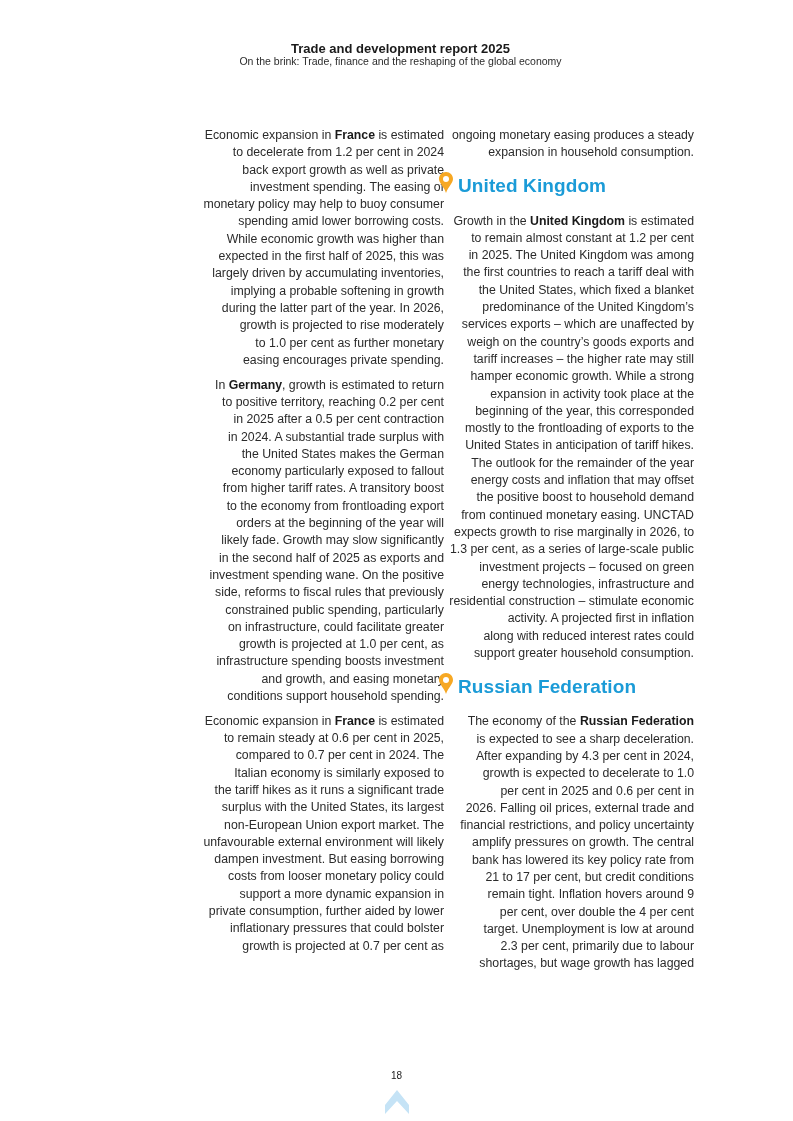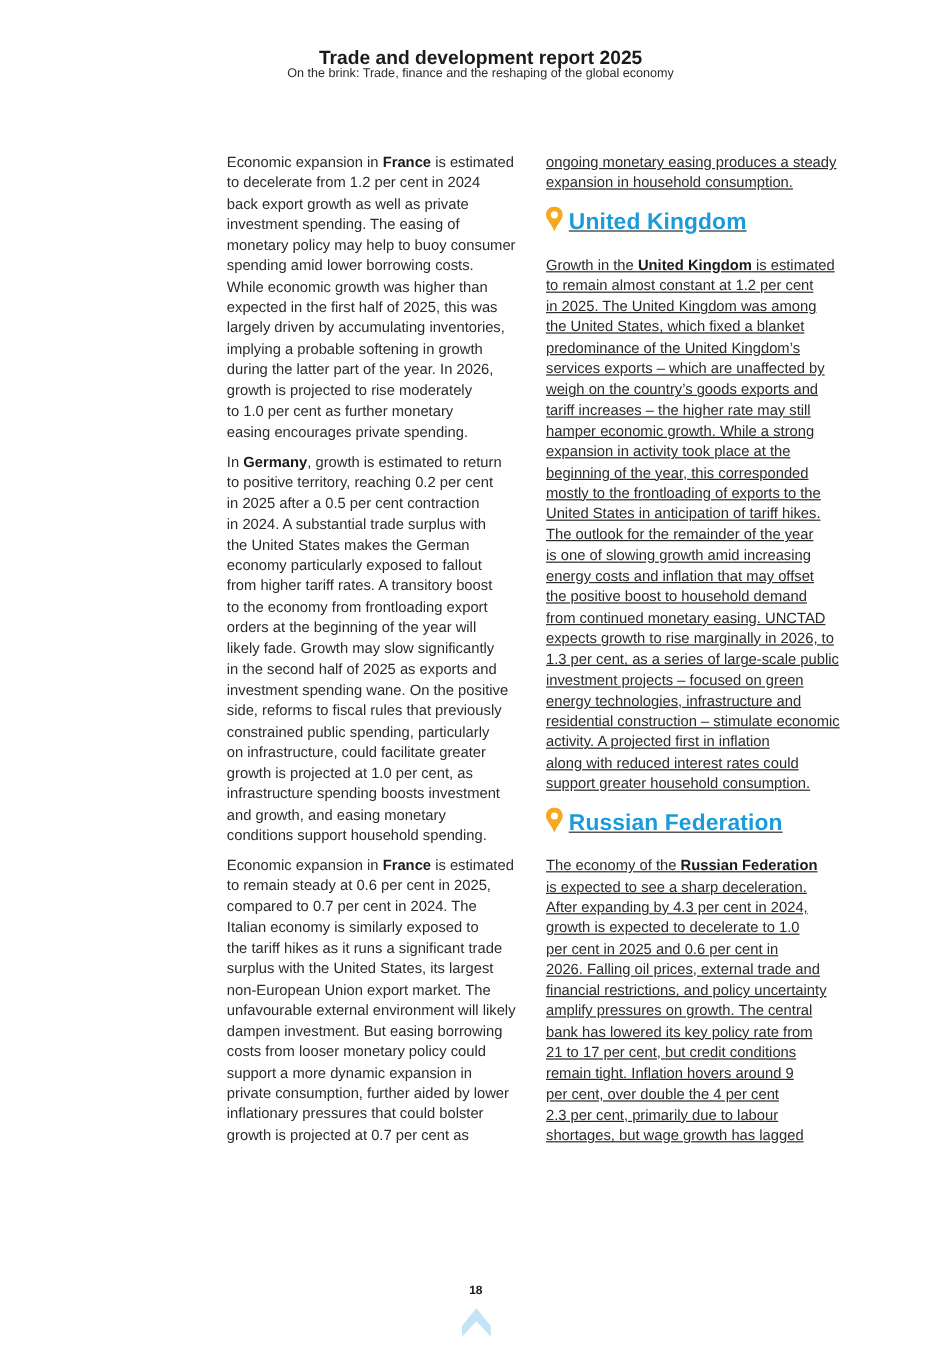--- a/index.html
+++ b/index.html
@@ -1,31 +1,31 @@
 <!DOCTYPE html>
 <html><head>
   <meta charset="utf-8">
   <style>
     html, body { margin: 0; padding: 0; background: #ffffff; }
     body { width: 793px; height: 1121px; position: relative; overflow: hidden;
            font-family: "Liberation Sans", sans-serif; color: #2b2b2b; }
     .header { position: absolute; top: 42px; left: 0; width: 793px; text-align: center; }
-    .header .title { font-size: 16px; font-weight: bold; color: #1a1a1a; line-height: 13px; margin-left: 8px; text-align: center; }
+    .header .title { font-size: 13px; font-weight: bold; color: #1a1a1a; line-height: 13px; margin-left: 8px; text-align: center; }
     .header .subtitle { font-size: 10.5px; color: #2b2b2b; line-height: 13px; margin-left: 8px; }
-    .col { position: absolute; top: 127px; width: 255px; font-size: 12.3px; line-height: 17.3px; }
+    .col { position: absolute; top: 127px; width: 255px; font-size: 12.3px; line-height: 17.3px; text-align: right; }
     .col-left { left: 189px; }
-    .col-right { left: 455px; text-decoration: underline; }
+    .col-right { left: 439px; }
     .col p { margin: 0 0 7.5px 0; white-space: nowrap; }
     .col p .ln { display: block; }
     .col b { color: #1a1a1a; }
     .heading { display: flex; align-items: center; margin: 10px 0 13px 0; height: 28px; }
     .heading .pin { width: 14px; height: 22px; margin-right: 5px; margin-top: -5px; }
     .heading .htext { font-size: 19px; font-weight: bold; color: #1b9bd7; letter-spacing: 0.1px; }
     .pagenum { position: absolute; top: 1070px; left: 0; width: 793px; text-align: center;
-               font-size: 10px; font-weight: bold; color: #1a1a1a; }
+               font-size: 10px; font-weight: normal; color: #1a1a1a; }
     .uparrow { position: absolute; top: 1088px; left: 384px; width: 26px; height: 26px; cursor: pointer; }
   </style>
 </head>
 <body>
 
 <div class="header">
   <div class="title">Trade and development report 2025</div>
   <div class="subtitle">On the brink: Trade, finance and the reshaping of the global economy</div>
 </div>
 
@@ -95,32 +95,32 @@
     <svg class="pin" viewBox="0 0 14 22">
       <path d="M7 0 C3 0 0 3 0 7 C0 11 5 15 7 21 C9 15 14 11 14 7 C14 3 11 0 7 0 Z" fill="#f7a823"></path>
       <circle cx="7" cy="7" r="3" fill="#ffffff"></circle>
     </svg>
     <span class="htext">United Kingdom</span>
   </div>
   <p>
       <span class="ln">Growth in the <b>United Kingdom</b> is estimated</span>
       <span class="ln">to remain almost constant at 1.2 per cent</span>
       <span class="ln">in 2025. The United Kingdom was among</span>
+      <span class="ln">the first countries to reach a tariff deal with</span>
       <span class="ln">the United States, which fixed a blanket</span>
       <span class="ln">predominance of the United Kingdom’s</span>
       <span class="ln">services exports – which are unaffected by</span>
       <span class="ln">weigh on the country’s goods exports and</span>
       <span class="ln">tariff increases – the higher rate may still</span>
       <span class="ln">hamper economic growth. While a strong</span>
       <span class="ln">expansion in activity took place at the</span>
       <span class="ln">beginning of the year, this corresponded</span>
       <span class="ln">mostly to the frontloading of exports to the</span>
       <span class="ln">United States in anticipation of tariff hikes.</span>
       <span class="ln">The outlook for the remainder of the year</span>
-      <span class="ln">is one of slowing growth amid increasing</span>
       <span class="ln">energy costs and inflation that may offset</span>
       <span class="ln">the positive boost to household demand</span>
       <span class="ln">from continued monetary easing. UNCTAD</span>
       <span class="ln">expects growth to rise marginally in 2026, to</span>
       <span class="ln">1.3 per cent, as a series of large-scale public</span>
       <span class="ln">investment projects – focused on green</span>
       <span class="ln">energy technologies, infrastructure and</span>
       <span class="ln">residential construction – stimulate economic</span>
       <span class="ln">activity. A projected first in inflation</span>
       <span class="ln">along with reduced interest rates could</span>
@@ -140,20 +140,21 @@
       <span class="ln">After expanding by 4.3 per cent in 2024,</span>
       <span class="ln">growth is expected to decelerate to 1.0</span>
       <span class="ln">per cent in 2025 and 0.6 per cent in</span>
       <span class="ln">2026. Falling oil prices, external trade and</span>
       <span class="ln">financial restrictions, and policy uncertainty</span>
       <span class="ln">amplify pressures on growth. The central</span>
       <span class="ln">bank has lowered its key policy rate from</span>
       <span class="ln">21 to 17 per cent, but credit conditions</span>
       <span class="ln">remain tight. Inflation hovers around 9</span>
       <span class="ln">per cent, over double the 4 per cent</span>
+      <span class="ln">target. Unemployment is low at around</span>
       <span class="ln">2.3 per cent, primarily due to labour</span>
       <span class="ln">shortages, but wage growth has lagged</span>
     </p>
 </div>
 
 <div class="pagenum">18</div>
 
 <svg class="uparrow" viewBox="0 0 26 26">
   <path d="M13 2 L25 17 L25 26 L13 13 L1 26 L1 17 Z" fill="#c5e3f6"></path>
 </svg>

